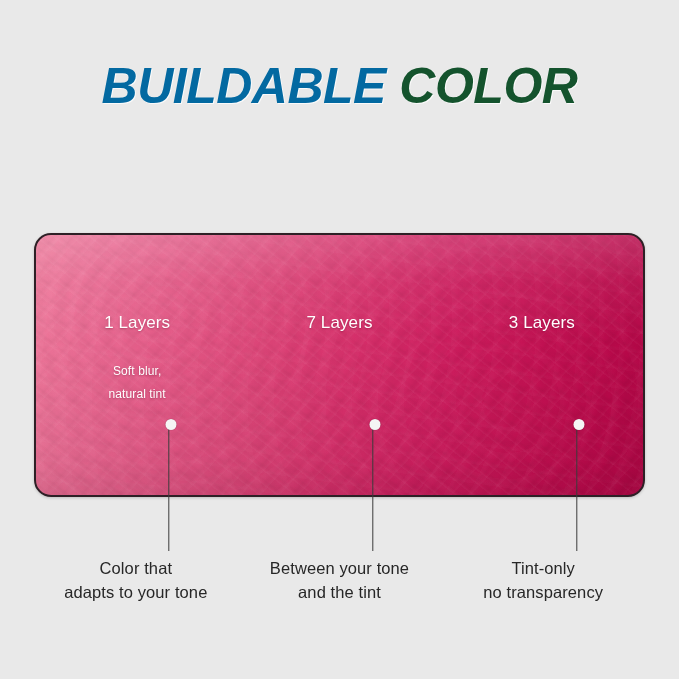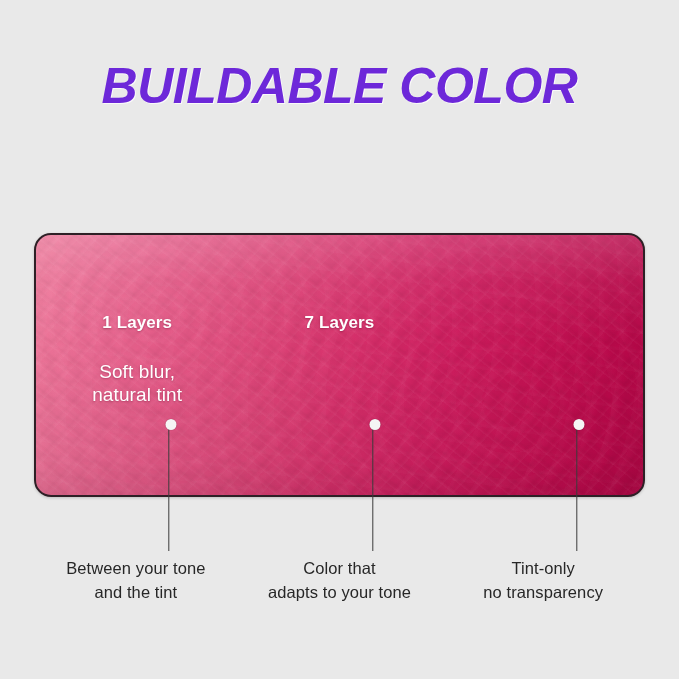--- a/index.html
+++ b/index.html
@@ -30,25 +30,25 @@
     text-align: center;
     font-style: italic;
     font-weight: bold;
     font-size: 50px;
     line-height: 56px;
     letter-spacing: -0.5px;
     white-space: nowrap;
   }
   .headline-line { display: block; }
   .hl-dark {
-    color: #6d28d9;
+    color: #0369a1;
     text-shadow: 1px 1px 0 rgba(255,255,255,0.75);
   }
   .hl-pink {
-    color: #6d28d9;
+    color: #14532d;
     text-shadow: 1px 1px 0 rgba(255,255,255,0.75);
   }
 
   
   .panel {
     position: absolute;
     left: 34px;
     top: 233px;
     width: 611px;
     height: 264px;
@@ -137,33 +137,33 @@
     flex: 1 1 0;
     position: relative;
     text-align: center;
   }
   .col-title {
     position: absolute;
     left: 0;
     right: 0;
     top: 78px;
     color: #ffffff;
-    font-weight: bold;
+    font-weight: normal;
     font-size: 17px;
     line-height: 20px;
     letter-spacing: 0.1px;
     text-shadow: 0 1px 2px rgba(90,0,35,0.35);
   }
   .col-desc {
     position: absolute;
     left: 0;
     right: 0;
     top: 125px;
     color: #ffffff;
-    font-size: 19px;
+    font-size: 12px;
     line-height: 23px;
     letter-spacing: 0.1px;
     text-shadow: 0 1px 2px rgba(90,0,35,0.35);
     white-space: pre-line;
   }
 
   
   .marker {
     position: absolute;
     width: 11px;
@@ -220,34 +220,35 @@
     <div class="columns">
       <div class="column">
         <div class="col-title">1 Layers</div>
         <div class="col-desc">Soft blur,
 natural tint</div>
       </div>
       <div class="column">
         <div class="col-title">7 Layers</div>
       </div>
       <div class="column">
+        <div class="col-title">3 Layers</div>
       </div>
     </div>
 
     <div class="marker" style="left:135px;"></div>
     <div class="marker" style="left:339px;"></div>
     <div class="marker" style="left:543px;"></div>
   </div>
 
   <div class="leader" style="left:169px; top:423px; height:128px;"></div>
   <div class="leader" style="left:373px; top:423px; height:128px;"></div>
   <div class="leader" style="left:577px; top:423px; height:128px;"></div>
 
   <div class="captions">
+    <div class="caption">Color that
+adapts to your tone</div>
     <div class="caption">Between your tone
 and the tint</div>
-    <div class="caption">Color that
-adapts to your tone</div>
     <div class="caption">Tint-only
 no transparency</div>
   </div>
 
 </div>
 
 </body></html>

